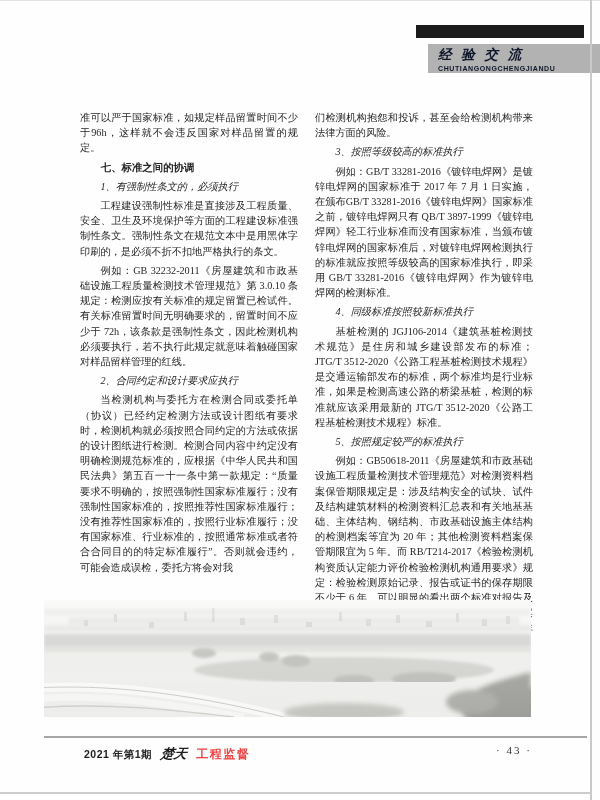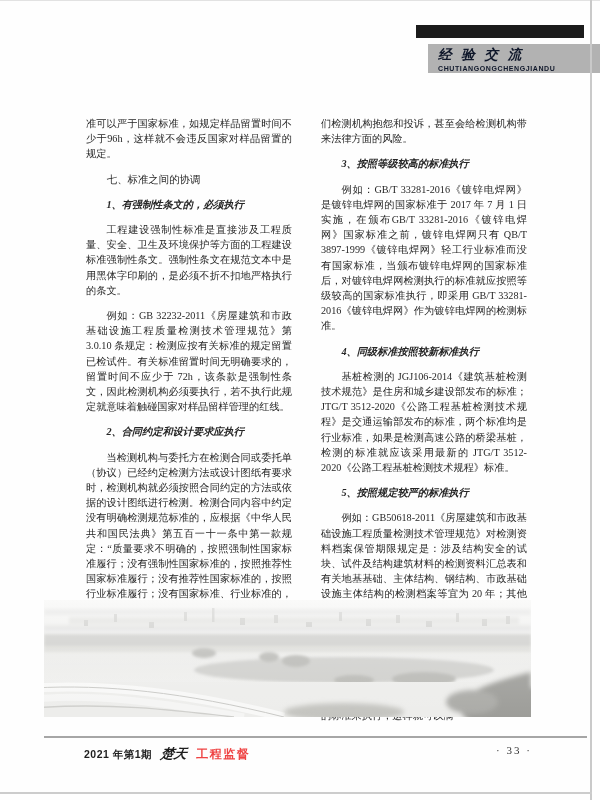--- a/index.html
+++ b/index.html
@@ -17,24 +17,24 @@
   .bar-gray{position:absolute;left:428px;top:44px;width:192px;height:29px;background:#b2b2b2;
             color:#0f172a;overflow:hidden;}
   .sec-title{font-family:"Liberation Sans","DejaVu Sans",sans-serif;font-weight:700;font-style:italic;
              font-size:13.5px;letter-spacing:3px;padding:2px 0 0 10px;white-space:nowrap;}
   .sec-sub{font-family:"Liberation Sans","DejaVu Sans",sans-serif;font-weight:700;
            font-size:7px;letter-spacing:0.6px;padding:1px 0 0 10px;white-space:nowrap;}
 
   
   .columns{position:absolute;left:76px;top:106px;width:461px;display:flex;gap:9px;}
   .col{width:226px;font-size:10.2px;line-height:15.2px;}
-  .para{margin:10px;text-align:justify;text-indent:2em;}
+  .para{margin:4px;text-align:justify;text-indent:2em;}
   .para.cont{text-indent:0;}
-  .para.h2{font-weight:400;font-family:"Liberation Sans","DejaVu Sans",sans-serif;font-size:10.4px;}
-  .para.h3{font-weight:700;font-style:italic;}
+  .para.h2{font-weight:700;font-family:"Liberation Sans","DejaVu Sans",sans-serif;font-size:10.4px;}
+  .para.h3{font-weight:400;font-style:italic;}
 
   
   .photo{position:absolute;left:44px;top:600px;width:487px;height:117px;overflow:hidden;}
   .photo svg{display:block;}
 
   
   .footer-rule{position:absolute;left:44px;top:736px;width:543px;height:2px;background:#a6a6a6;}
   .footer-left{position:absolute;left:76px;top:745px;display:flex;align-items:baseline;gap:9px;
                font-family:"Liberation Sans","DejaVu Sans",sans-serif;margin-left:8px;}
   .issue{font-weight:700;font-size:10.5px;letter-spacing:0.5px;color:#1e1e1e;}
@@ -148,17 +148,17 @@
       <rect width="487" height="117" fill="url(#hz)"></rect>
     </svg>
   </div>
 
   <div class="footer-rule"></div>
   <div class="footer-left">
     <span class="issue">2021 年第1期</span>
     <span class="logo">楚天</span>
     <span class="jname">工程监督</span>
   </div>
-  <div class="pageno">· 33 ·</div>
+  <div class="pageno">· 43 ·</div>
 
   <div class="edge-right"></div>
   <div class="edge-bottom"></div>
 </div>
 
 </body></html>

